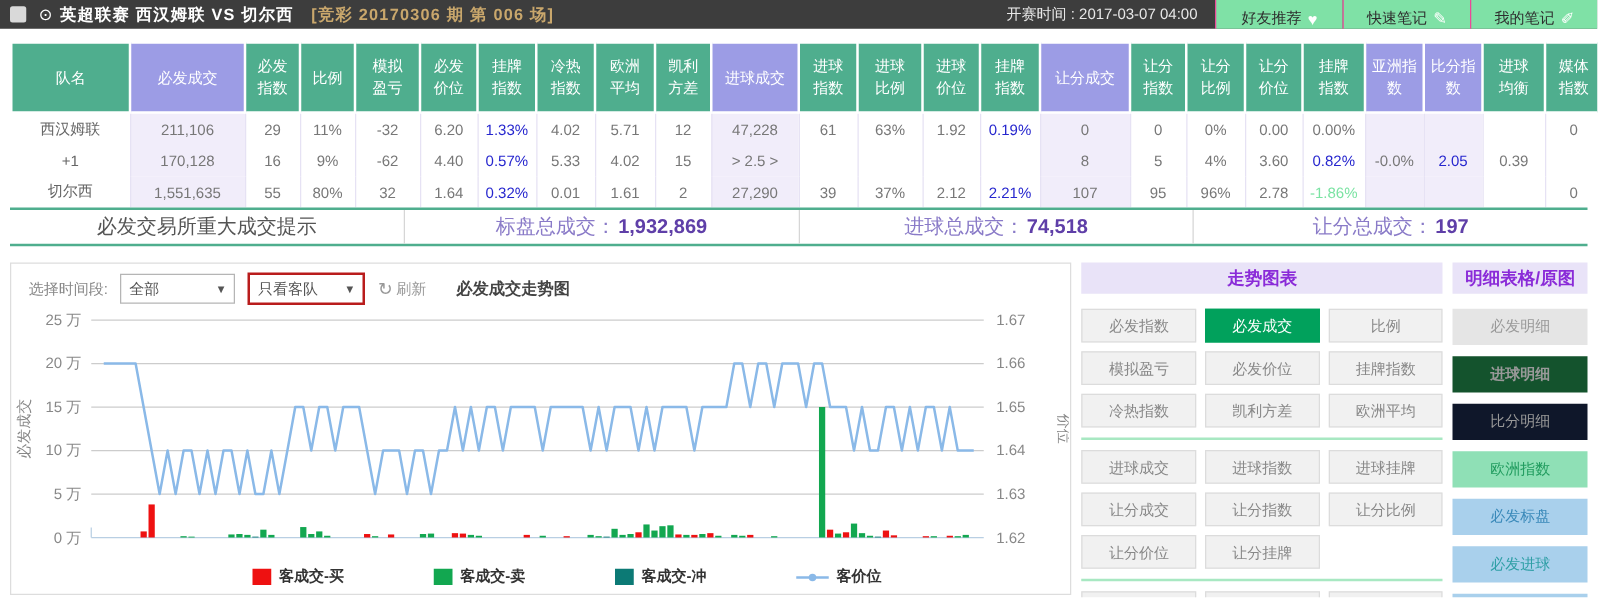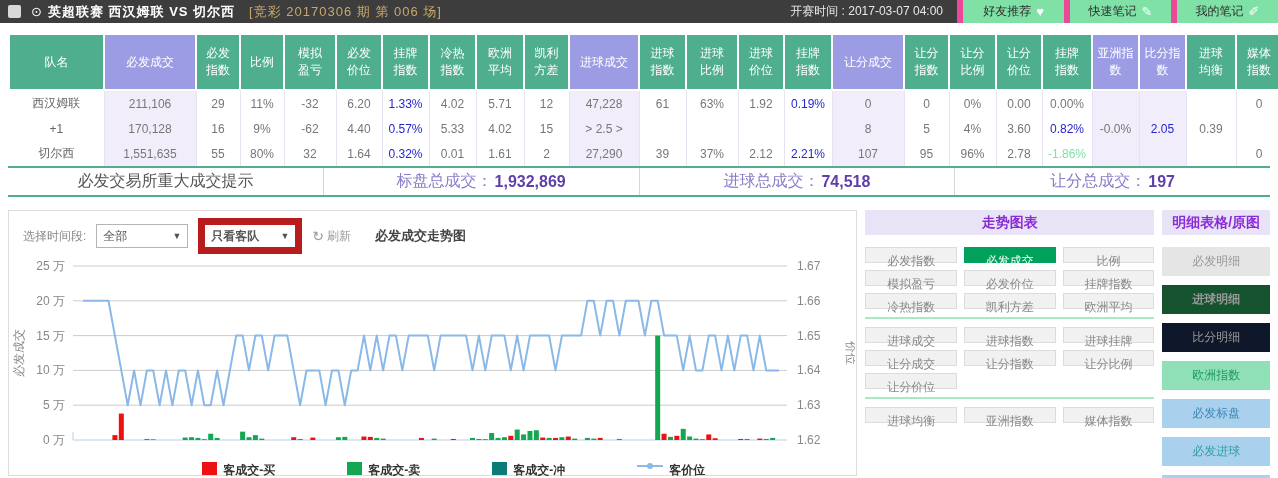--- a/index.html
+++ b/index.html
@@ -3,24 +3,24 @@
 <meta charset="utf-8">
 <style>
   html,body{margin:0;padding:0;background:#fff;font-family:"Liberation Sans","DejaVu Sans",sans-serif;}
   .page{width:1278px;height:478px;position:relative;overflow:hidden;background:#fff;}
 
   
   .topbar{height:23px;background:#3d3d3d;display:flex;align-items:center;color:#fff;font-size:13px;}
   .topbar .chk{width:13px;height:13px;background:#d9d9d9;border-radius:2px;margin:0 10px 0 8px;flex:none;}
   .topbar .target{color:#fff;font-size:13px;margin-right:6px;}
   .topbar .mtitle{font-weight:bold;letter-spacing:1px;}
-  .topbar .issue{color:#c9a76c;font-weight:normal;margin-left:14px;letter-spacing:1px;}
+  .topbar .issue{color:#c9a76c;font-weight:bold;margin-left:14px;letter-spacing:1px;}
   .topbar .spacer{flex:1;}
   .topbar .kick{color:#e8e8e8;font-size:12px;margin-right:14px;}
-  .tb-btn{width:101px;height:23px;background:#7fe1a6;color:#2e2e2e;font-size:12px;display:flex;align-items:center;justify-content:center;gap:5px;border-left:6px solid #ec4899;cursor:pointer;flex:none;}
+  .tb-btn{width:101px;height:23px;background:#7fe1a6;color:#2e2e2e;font-size:12px;display:flex;align-items:flex-end;justify-content:center;gap:5px;border-left:1px solid #ec4899;cursor:pointer;flex:none;}
   .tb-btn .ic{color:#fff;font-size:13px;}
 
   
   .tblwrap{margin:10px 8px 0 8px;}
   table.odds{border-collapse:collapse;table-layout:fixed;width:1262px;}
   table.odds th{background:#4fae8e;color:#fff;font-weight:normal;font-size:12px;height:54px;border:2px solid #fff;padding:0;line-height:17px;}
   table.odds th.hl{background:#9c9ce5;}
   table.odds td{font-size:12px;color:#777;text-align:center;height:23px;border-right:1px solid #e6e2f4;background:#fff;padding:1px 2px;}
   table.odds td.purbg{background:#f1edfa;}
   table.odds td.c-blue{color:#2626ce;}
@@ -34,37 +34,37 @@
   .summary .lab{color:#8a7bc8;}
   .summary .lab.gray{color:#555;}
   .summary .val{color:#5f3fa8;font-weight:bold;}
 
   
   .lower{display:flex;margin:13px 8px 0 8px;gap:8px;align-items:flex-start;}
 
   .chartcard{width:852px;height:266px;border:1px solid #ddd;background:#fff;box-sizing:border-box;}
   .controls{display:flex;align-items:center;gap:10px;padding:7px 0 2px 14px;font-size:12px;color:#888;}
   .selbox{border:1px solid #b5b5b5;height:22px;min-width:78px;display:flex;align-items:center;justify-content:space-between;padding:0 6px;color:#555;cursor:pointer;background:#fff;}
-  .selbox.blue{border:7px solid #b91c1c;font-weight:bold;}
+  .selbox.blue{border:2px solid #b91c1c;}
   .selbox .arr{font-size:9px;color:#555;margin-left:8px;}
   .refresh{color:#999;cursor:pointer;display:flex;align-items:center;gap:3px;}
   .refresh .ric{font-size:14px;}
   .ctitle{color:#444;font-weight:bold;font-size:13px;margin-left:14px;}
   .legend{display:flex;justify-content:center;gap:30px;font-size:12px;color:#333;font-weight:bold;align-items:center;margin-top:-2px;}
-  .legend .item{display:flex;gap:6px;padding-left:42px;}
+  .legend .item{display:flex;align-items:center;gap:6px;padding-left:42px;}
   .legend .sw{width:15px;height:13px;display:inline-block;}
   .legend .lnwrap{width:26px;height:8px;position:relative;display:inline-block;}
   .legend .ln{position:absolute;left:0;top:3px;width:26px;height:2px;background:#8ab9e8;}
   .legend .dot{position:absolute;left:10px;top:1px;width:6px;height:6px;border-radius:50%;background:#8ab9e8;}
 
   .panel{background:#fff;}
   .panel .phead{background:#e9e3f8;color:#8a2bd8;font-weight:bold;font-size:14px;text-align:center;height:25px;line-height:25px;margin-bottom:12px;}
   .trend{width:290px;}
   .tgrid{display:grid;grid-template-columns:repeat(3,1fr);gap:7px 7px;}
-  .gbtn{height:16px;line-height:27px;text-align:center;background:#f1f1f1;border:1px solid #dcdcdc;color:#888;font-size:12px;cursor:pointer;box-sizing:border-box;}
+  .gbtn{height:27px;line-height:27px;text-align:center;background:#f1f1f1;border:1px solid #dcdcdc;color:#888;font-size:12px;cursor:pointer;box-sizing:border-box;}
   .gbtn.active{background:#01a15c;border-color:#01a15c;color:#fff;}
   .tdivider{grid-column:1/4;height:2px;background:#a8e8c2;margin:1px 0;}
 
   .detail{width:108px;}
   .dbtn{height:29px;line-height:29px;text-align:center;font-size:12px;margin-bottom:9px;cursor:pointer;}
 
   svg text{font-family:"Liberation Sans","DejaVu Sans",sans-serif;}
 </style>
 </head>
 <body>
@@ -398,20 +398,21 @@
           <div class="gbtn">凯利方差</div>
           <div class="gbtn">欧洲平均</div>
           <div class="tdivider"></div>
           <div class="gbtn">进球成交</div>
           <div class="gbtn">进球指数</div>
           <div class="gbtn">进球挂牌</div>
           <div class="gbtn">让分成交</div>
           <div class="gbtn">让分指数</div>
           <div class="gbtn">让分比例</div>
           <div class="gbtn">让分价位</div>
+          <div class="gbtn">让分挂牌</div>
           <div class="tdivider"></div>
           <div class="gbtn">进球均衡</div>
           <div class="gbtn">亚洲指数</div>
           <div class="gbtn">媒体指数</div>
         </div>
     </div>
 
     <div class="panel detail">
       <div class="phead">明细表格/原图</div>
       <div id="detail-list">

